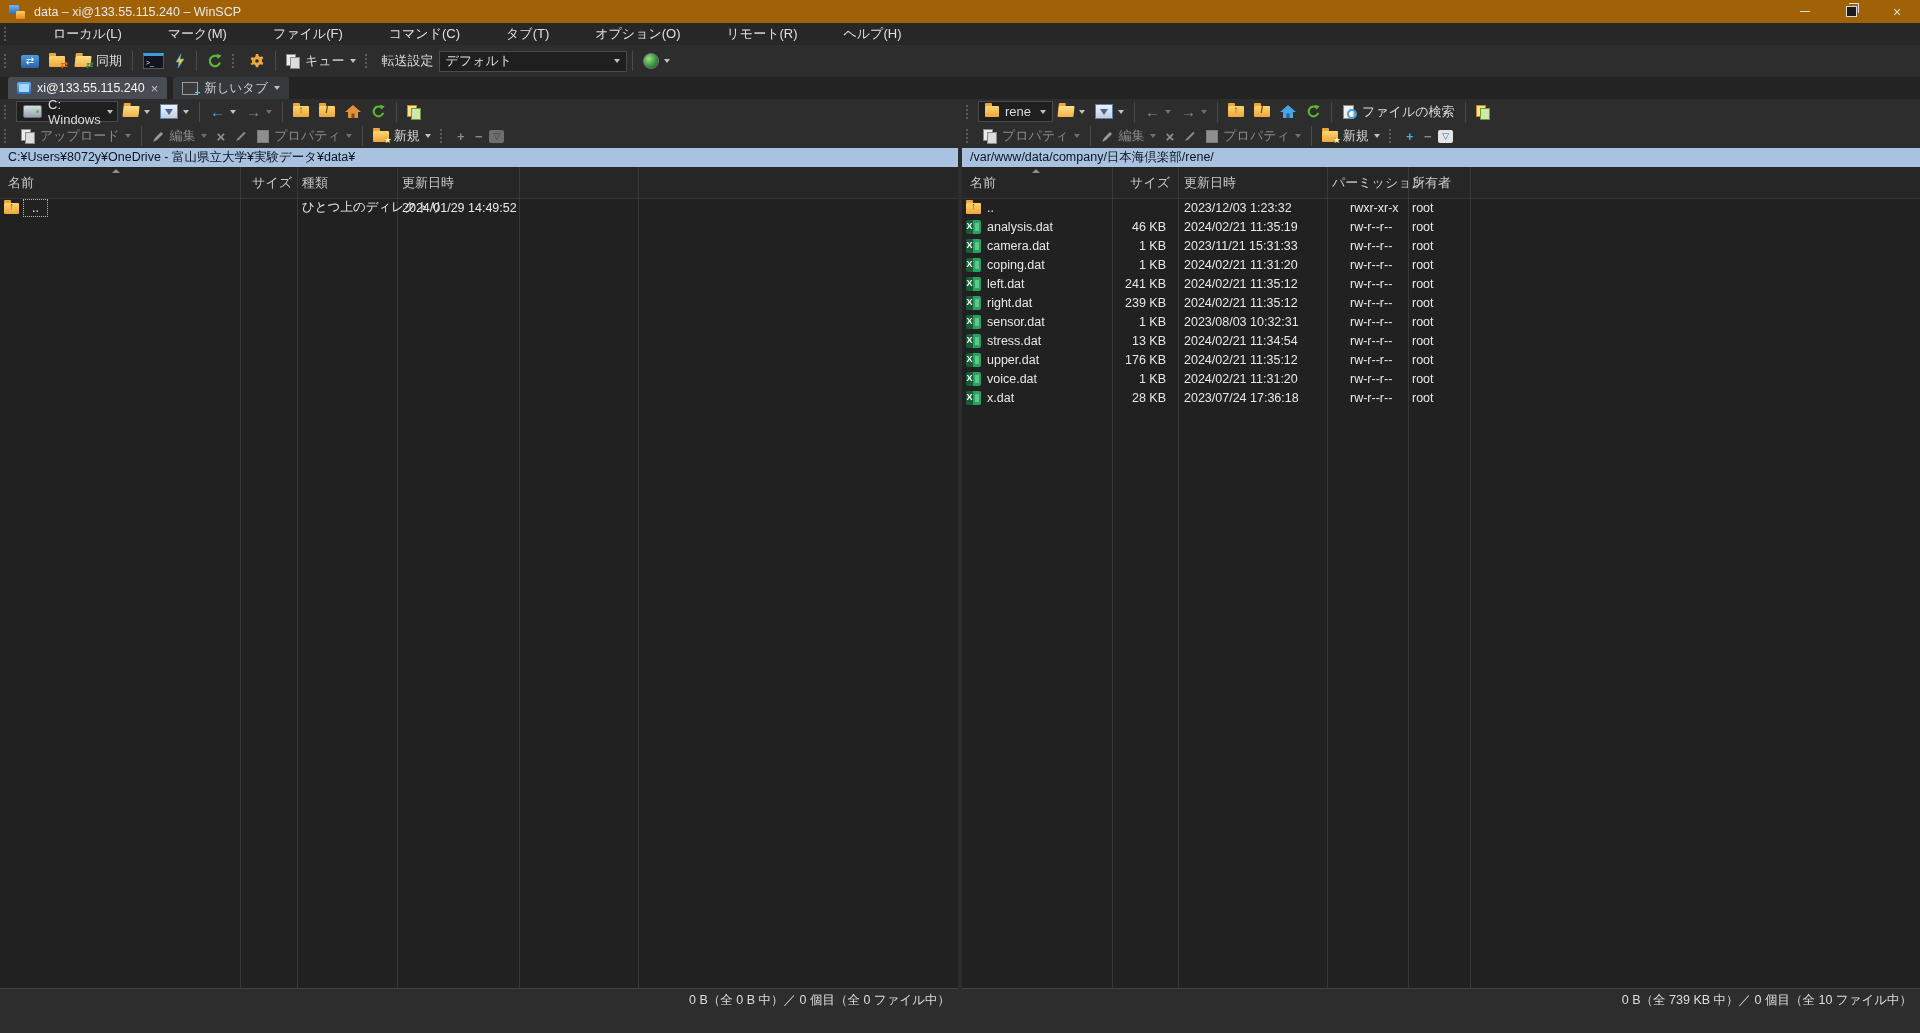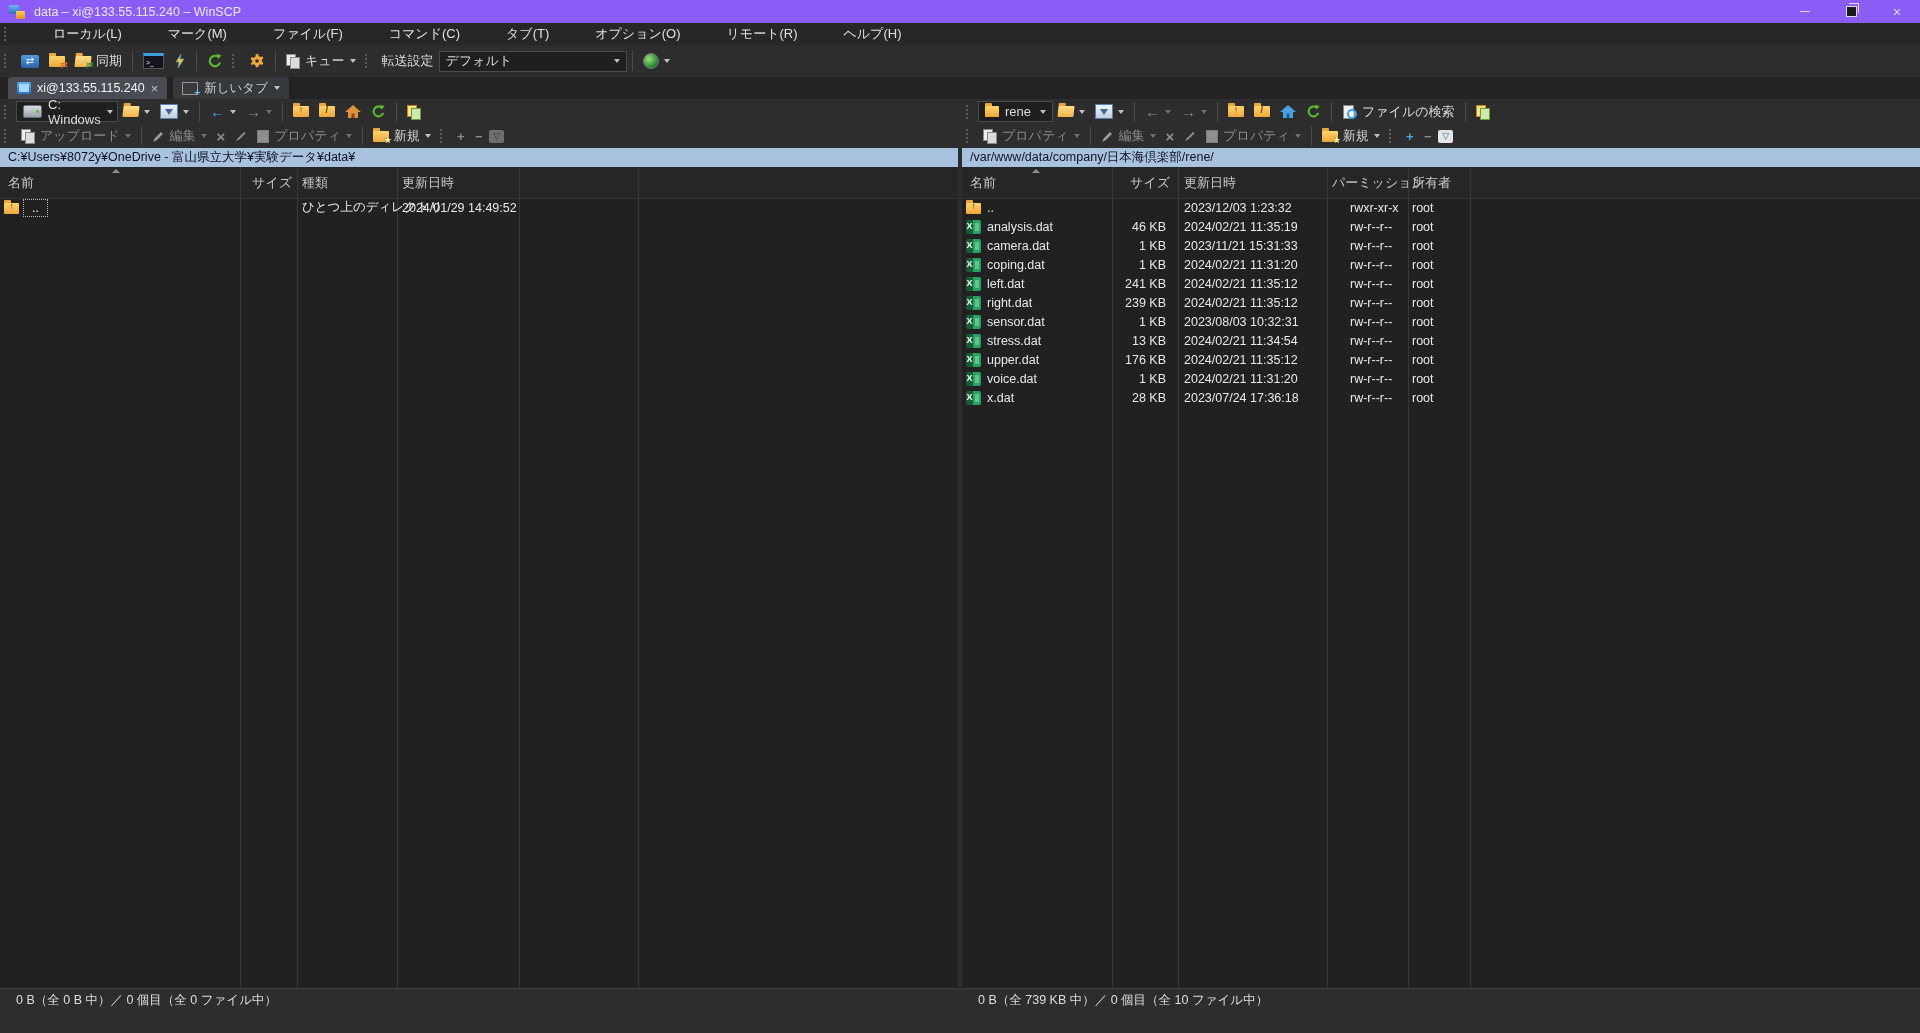--- a/index.html
+++ b/index.html
@@ -2,21 +2,21 @@
 <html lang="ja"><head>
 <meta charset="utf-8">
 <style>
   html,body{margin:0;padding:0;background:#000;}
   .app{position:relative;width:1920px;height:1033px;overflow:hidden;background:#2d2d2d;
        font-family:"Liberation Sans","DejaVu Sans",sans-serif;color:#e4e4e4;
        -webkit-font-smoothing:antialiased;}
   .abs{position:absolute;}
 
   
-  .titlebar{left:0;top:0;width:1920px;height:23px;background:#8b5cf6;display:flex;align-items:center;font-size:12.5px;color:#e8e8e8;text-align:center;}
+  .titlebar{left:0;top:0;width:1920px;height:23px;background:#a16207;display:flex;align-items:center;font-size:12.5px;color:#e8e8e8;text-align:center;}
   .appicon{width:16px;height:14px;position:relative;margin:0 9px 0 9px;flex:0 0 auto;}
   .appicon::before{content:"";position:absolute;left:0;top:0;width:10px;height:9px;background:linear-gradient(#6db6ee,#2d6fc0);border-radius:1px;}
   .appicon::after{content:"";position:absolute;right:0;bottom:0;width:9px;height:8px;background:linear-gradient(#ffce56,#e8882a);border-radius:1px;}
   .winbtns{margin-left:auto;display:flex;height:100%;}
   .wbtn{width:46px;height:100%;display:flex;align-items:center;justify-content:center;color:#dcdcdc;}
   .glyph-min{display:block;width:10px;height:1px;background:#dcdcdc;}
   .glyph-restore{position:relative;width:9px;height:9px;border:1px solid #dcdcdc;background:#1b1b1b;}
   .glyph-restore::before{content:"";position:absolute;left:2px;top:-4px;width:9px;height:9px;border:1px solid #dcdcdc;border-bottom:none;border-left:none;}
   .glyph-close{font-size:14px;line-height:1;color:#dcdcdc;}
 
@@ -86,21 +86,21 @@
   .addr{height:19px;background:#a8c2e0;color:#0d1420;font-size:12.5px;display:flex;align-items:center;padding:0 8px;}
   .phead{height:31px;background:#262626;position:relative;border-bottom:1px solid #353535;color:#c9c9c9;font-size:13px;}
   .hcell{position:absolute;top:0;height:31px;display:flex;align-items:center;font-family:Liberation Mono, monospace;}
   .sortmark{position:absolute;top:2px;width:0;height:0;border-left:4px solid transparent;border-right:4px solid transparent;border-bottom:4px solid #8f8f8f;}
   .plist{position:absolute;top:99px;bottom:24px;left:0;right:0;overflow:hidden;}
   .gl{position:absolute;top:68px;bottom:24px;width:1px;background:#383838;}
   .rows{position:absolute;top:0;left:0;right:0;}
   .row{position:relative;height:19px;font-size:12.5px;color:#e8e8e8;}
   .c{position:absolute;top:0;height:19px;display:flex;align-items:center;}
   .c-name{left:4px;gap:6px;}
-  .pstatus{position:absolute;left:0;right:0;bottom:0;height:24px;background:#2d2d2d;border-top:1px solid #3f3f46;color:#dedede;font-size:12.5px;display:flex;align-items:center;padding:0 16px;box-sizing:border-box;}
+  .pstatus{position:absolute;left:0;right:0;bottom:0;height:24px;background:#2d2d2d;border-top:1px solid #3f3f46;color:#dedede;font-size:12.5px;display:flex;align-items:center;padding:0 8px;box-sizing:border-box;justify-content:flex-end;}
 
   
   .panel-left .h-size{left:240px;width:52px;justify-content:flex-end;padding-right:5px;}
   .panel-left .h-type{left:302px;}
   .panel-left .h-mod{left:402px;}
   .panel-left .c-size{left:240px;width:47px;justify-content:flex-end;}
   .panel-left .c-type{left:302px;}
   .panel-left .c-mod{left:402px;}
   .panel-left .nm{outline:1px dotted #b8b8b8;outline-offset:1px;padding:0 7px;}
   

